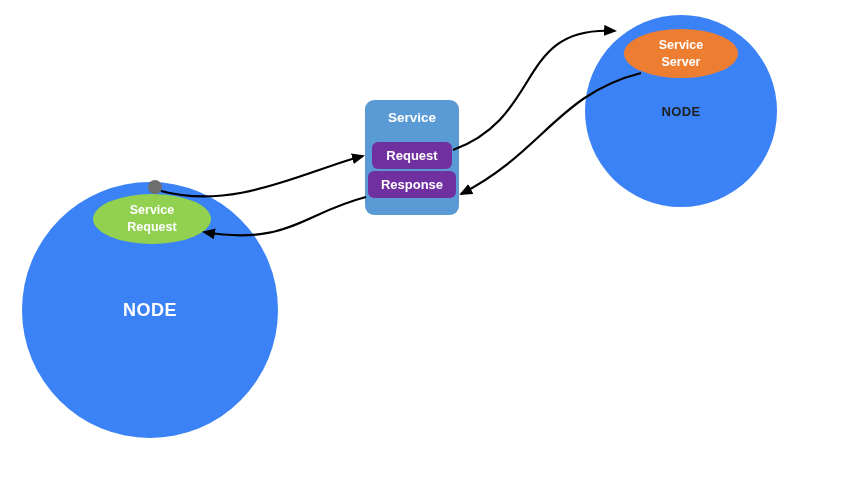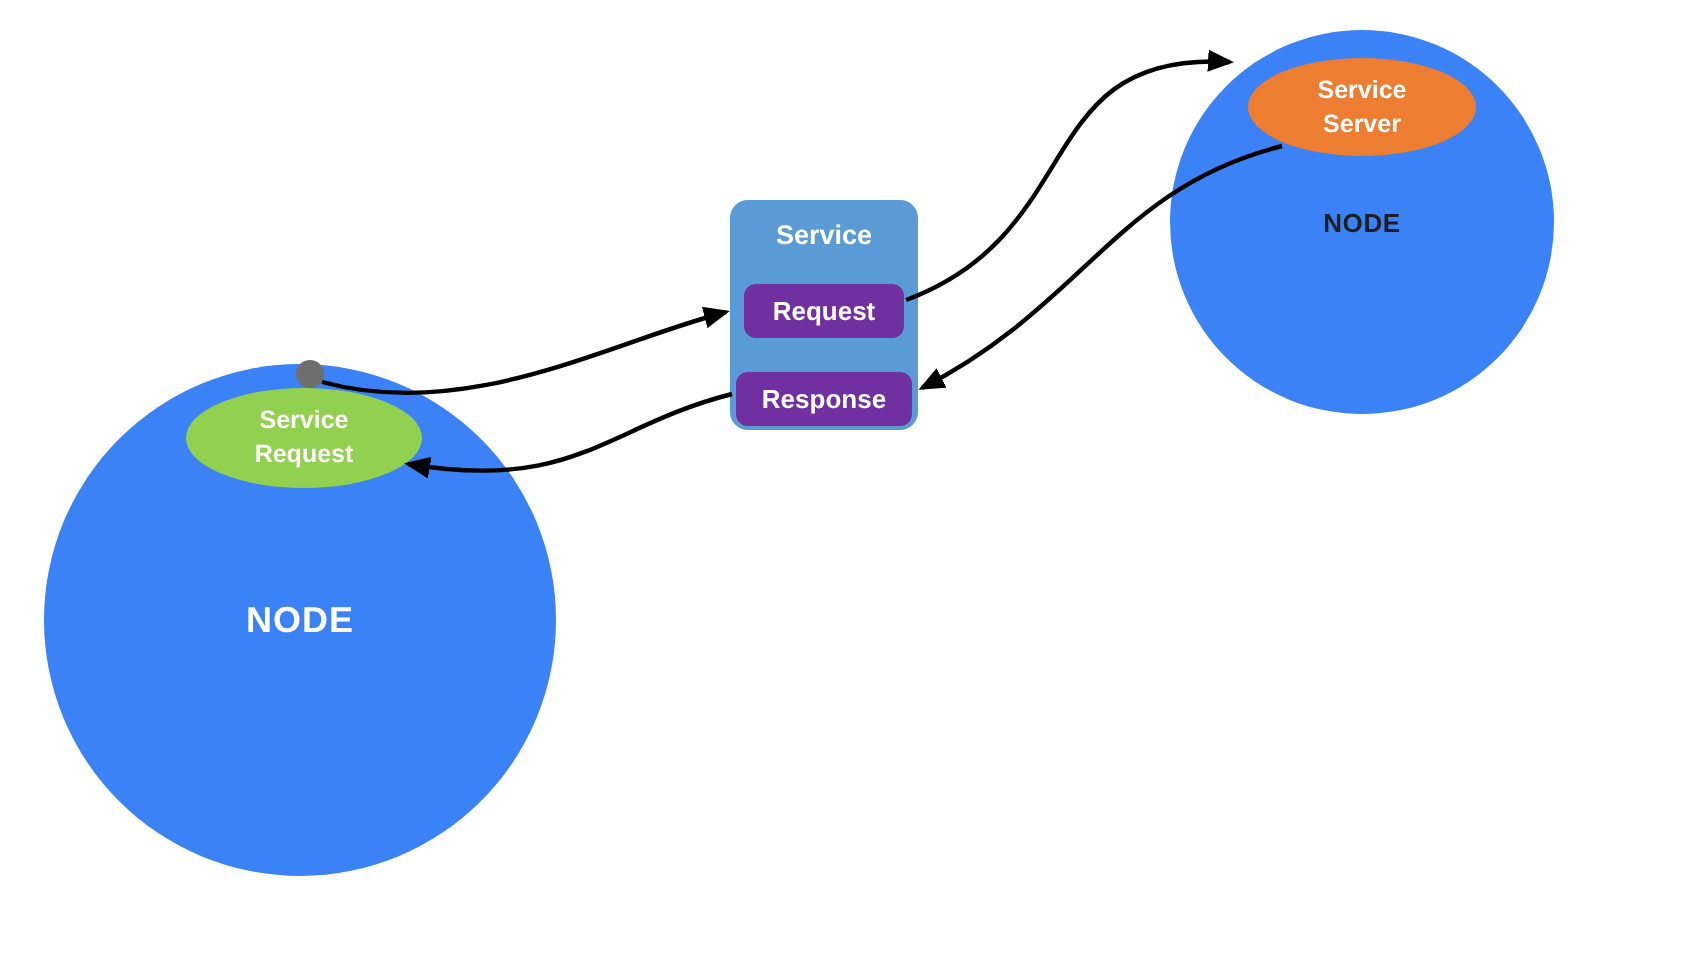--- a/index.html
+++ b/index.html
@@ -124,21 +124,21 @@
     justify-content: center;
   }
   .msg.request {
     left: 7px;
     top: 42px;
     width: 80px;
     height: 27px;
   }
   .msg.response {
     left: 3px;
-    top: 86px;
+    top: 71px;
     width: 88px;
     height: 27px;
     text-align: center;
   }
 
   
   .arrows {
     position: absolute;
     left: 0;
     top: 0;

